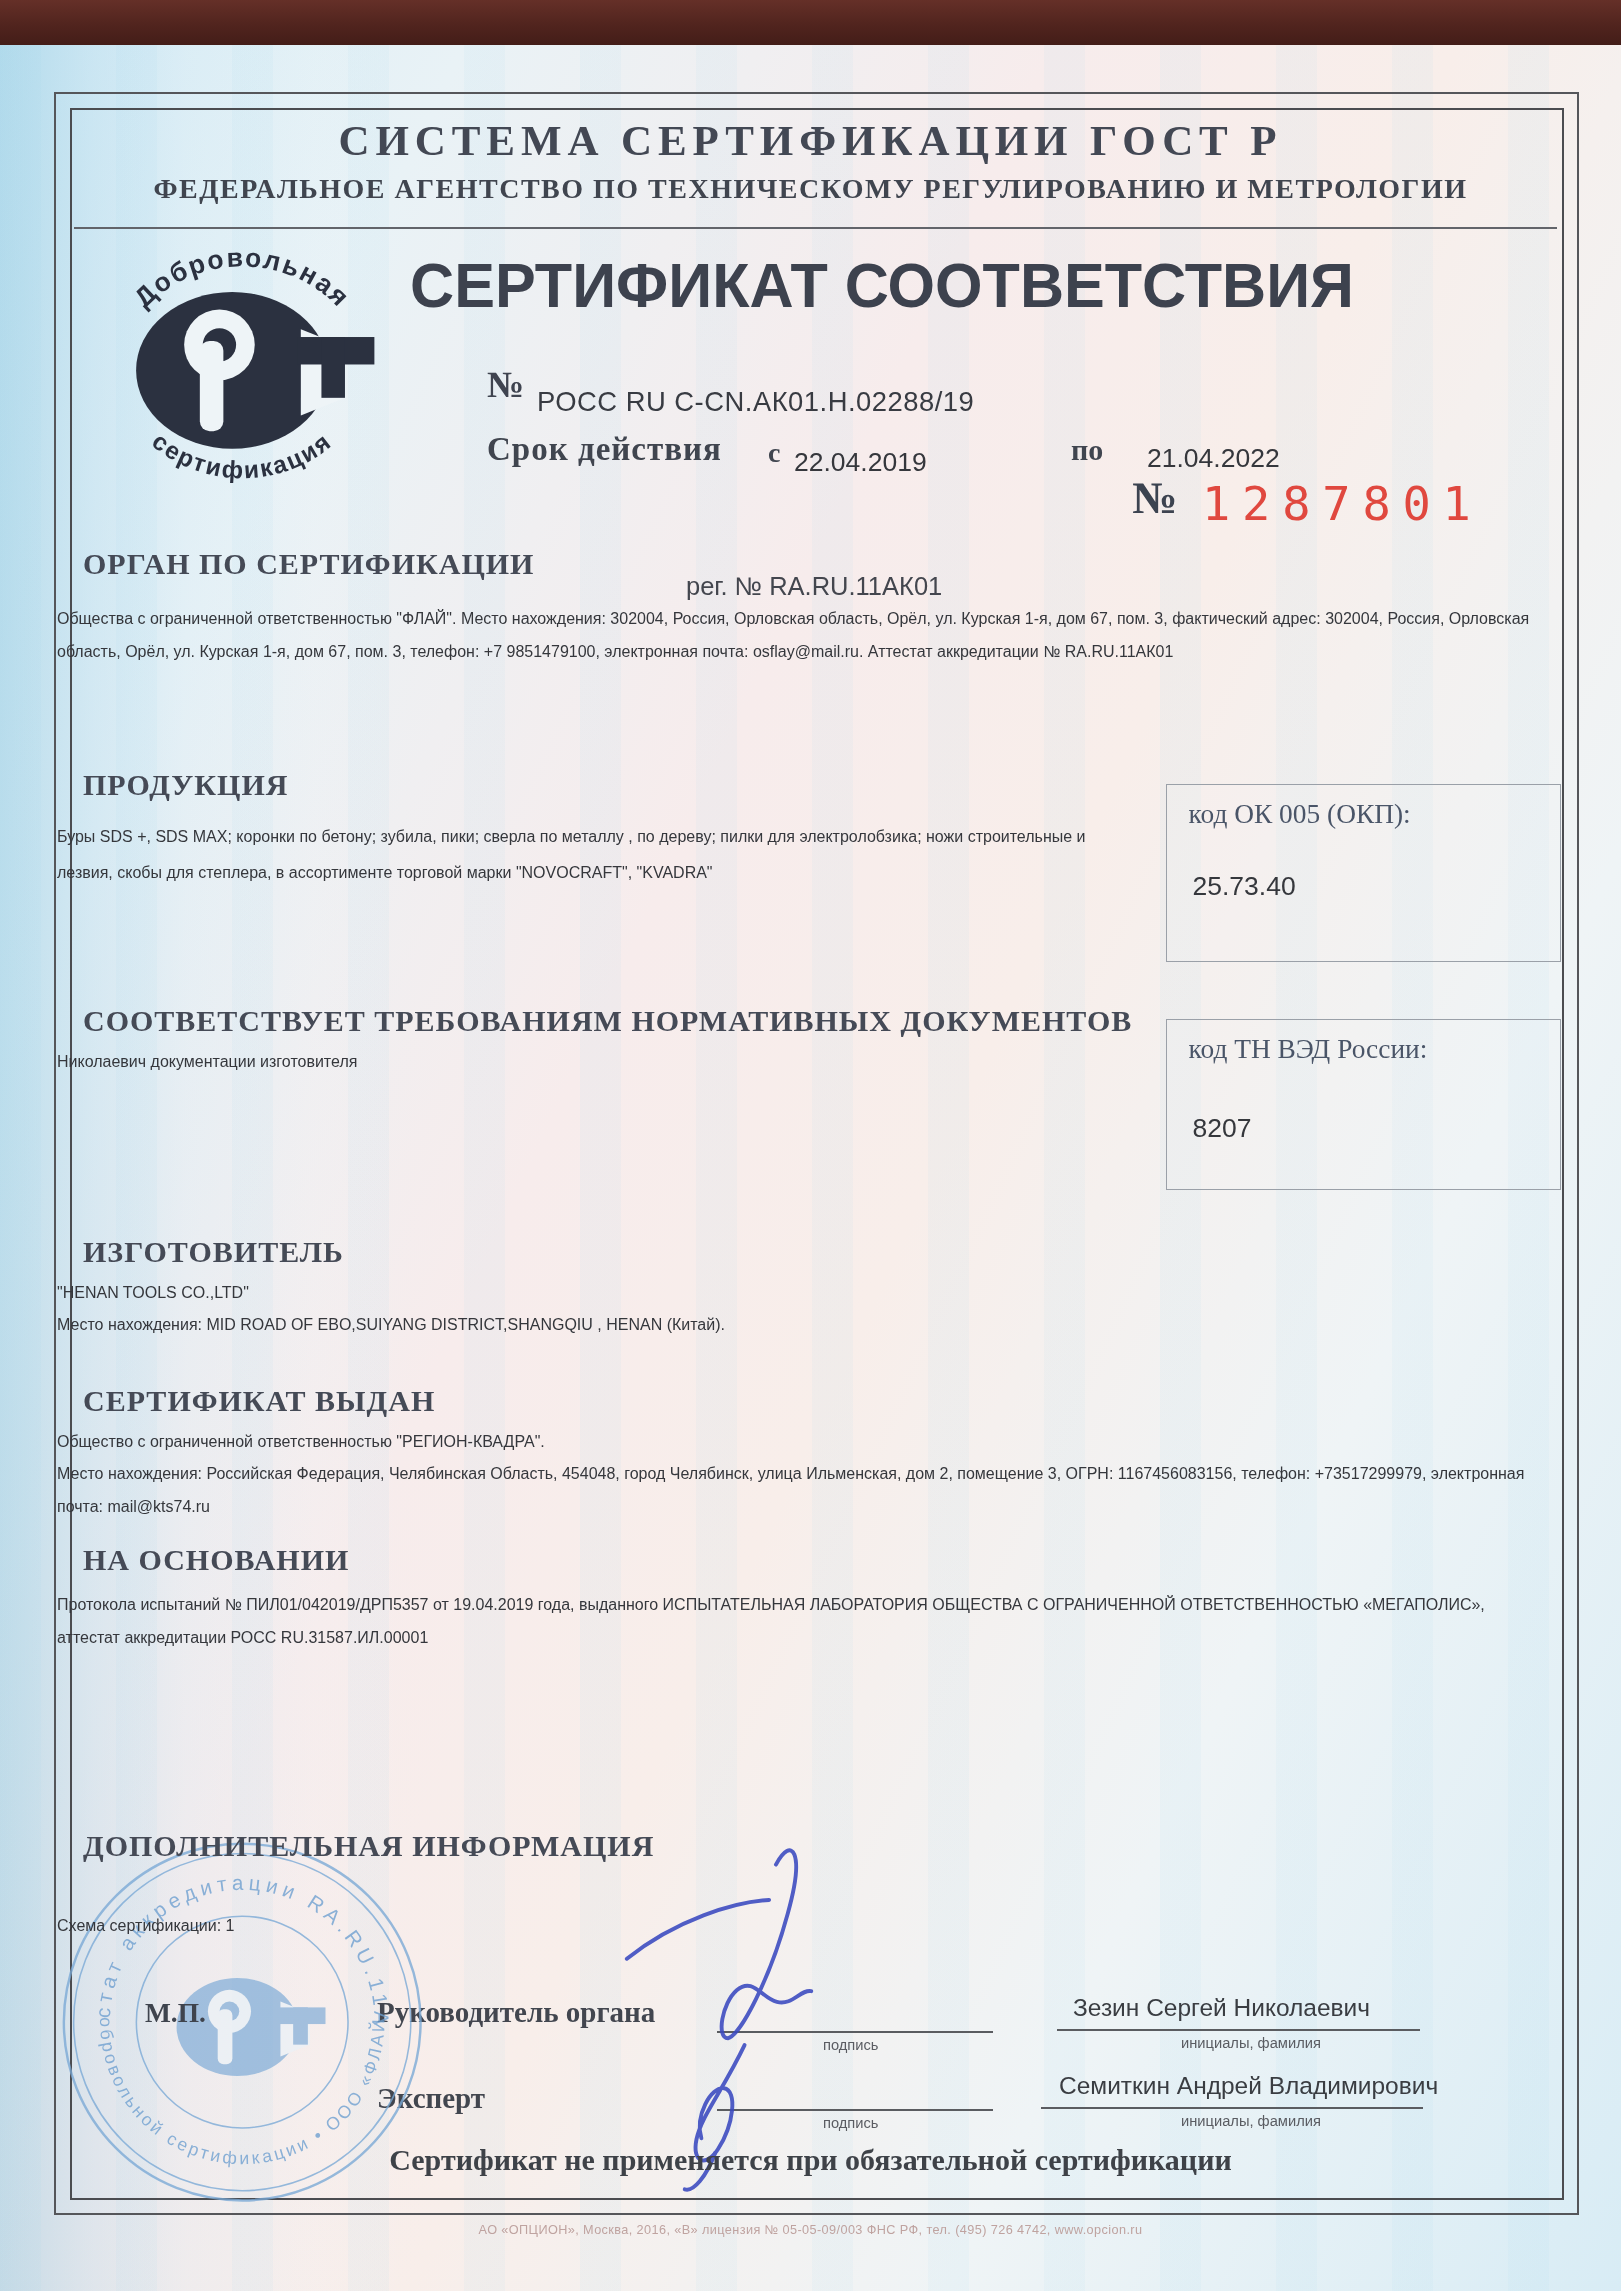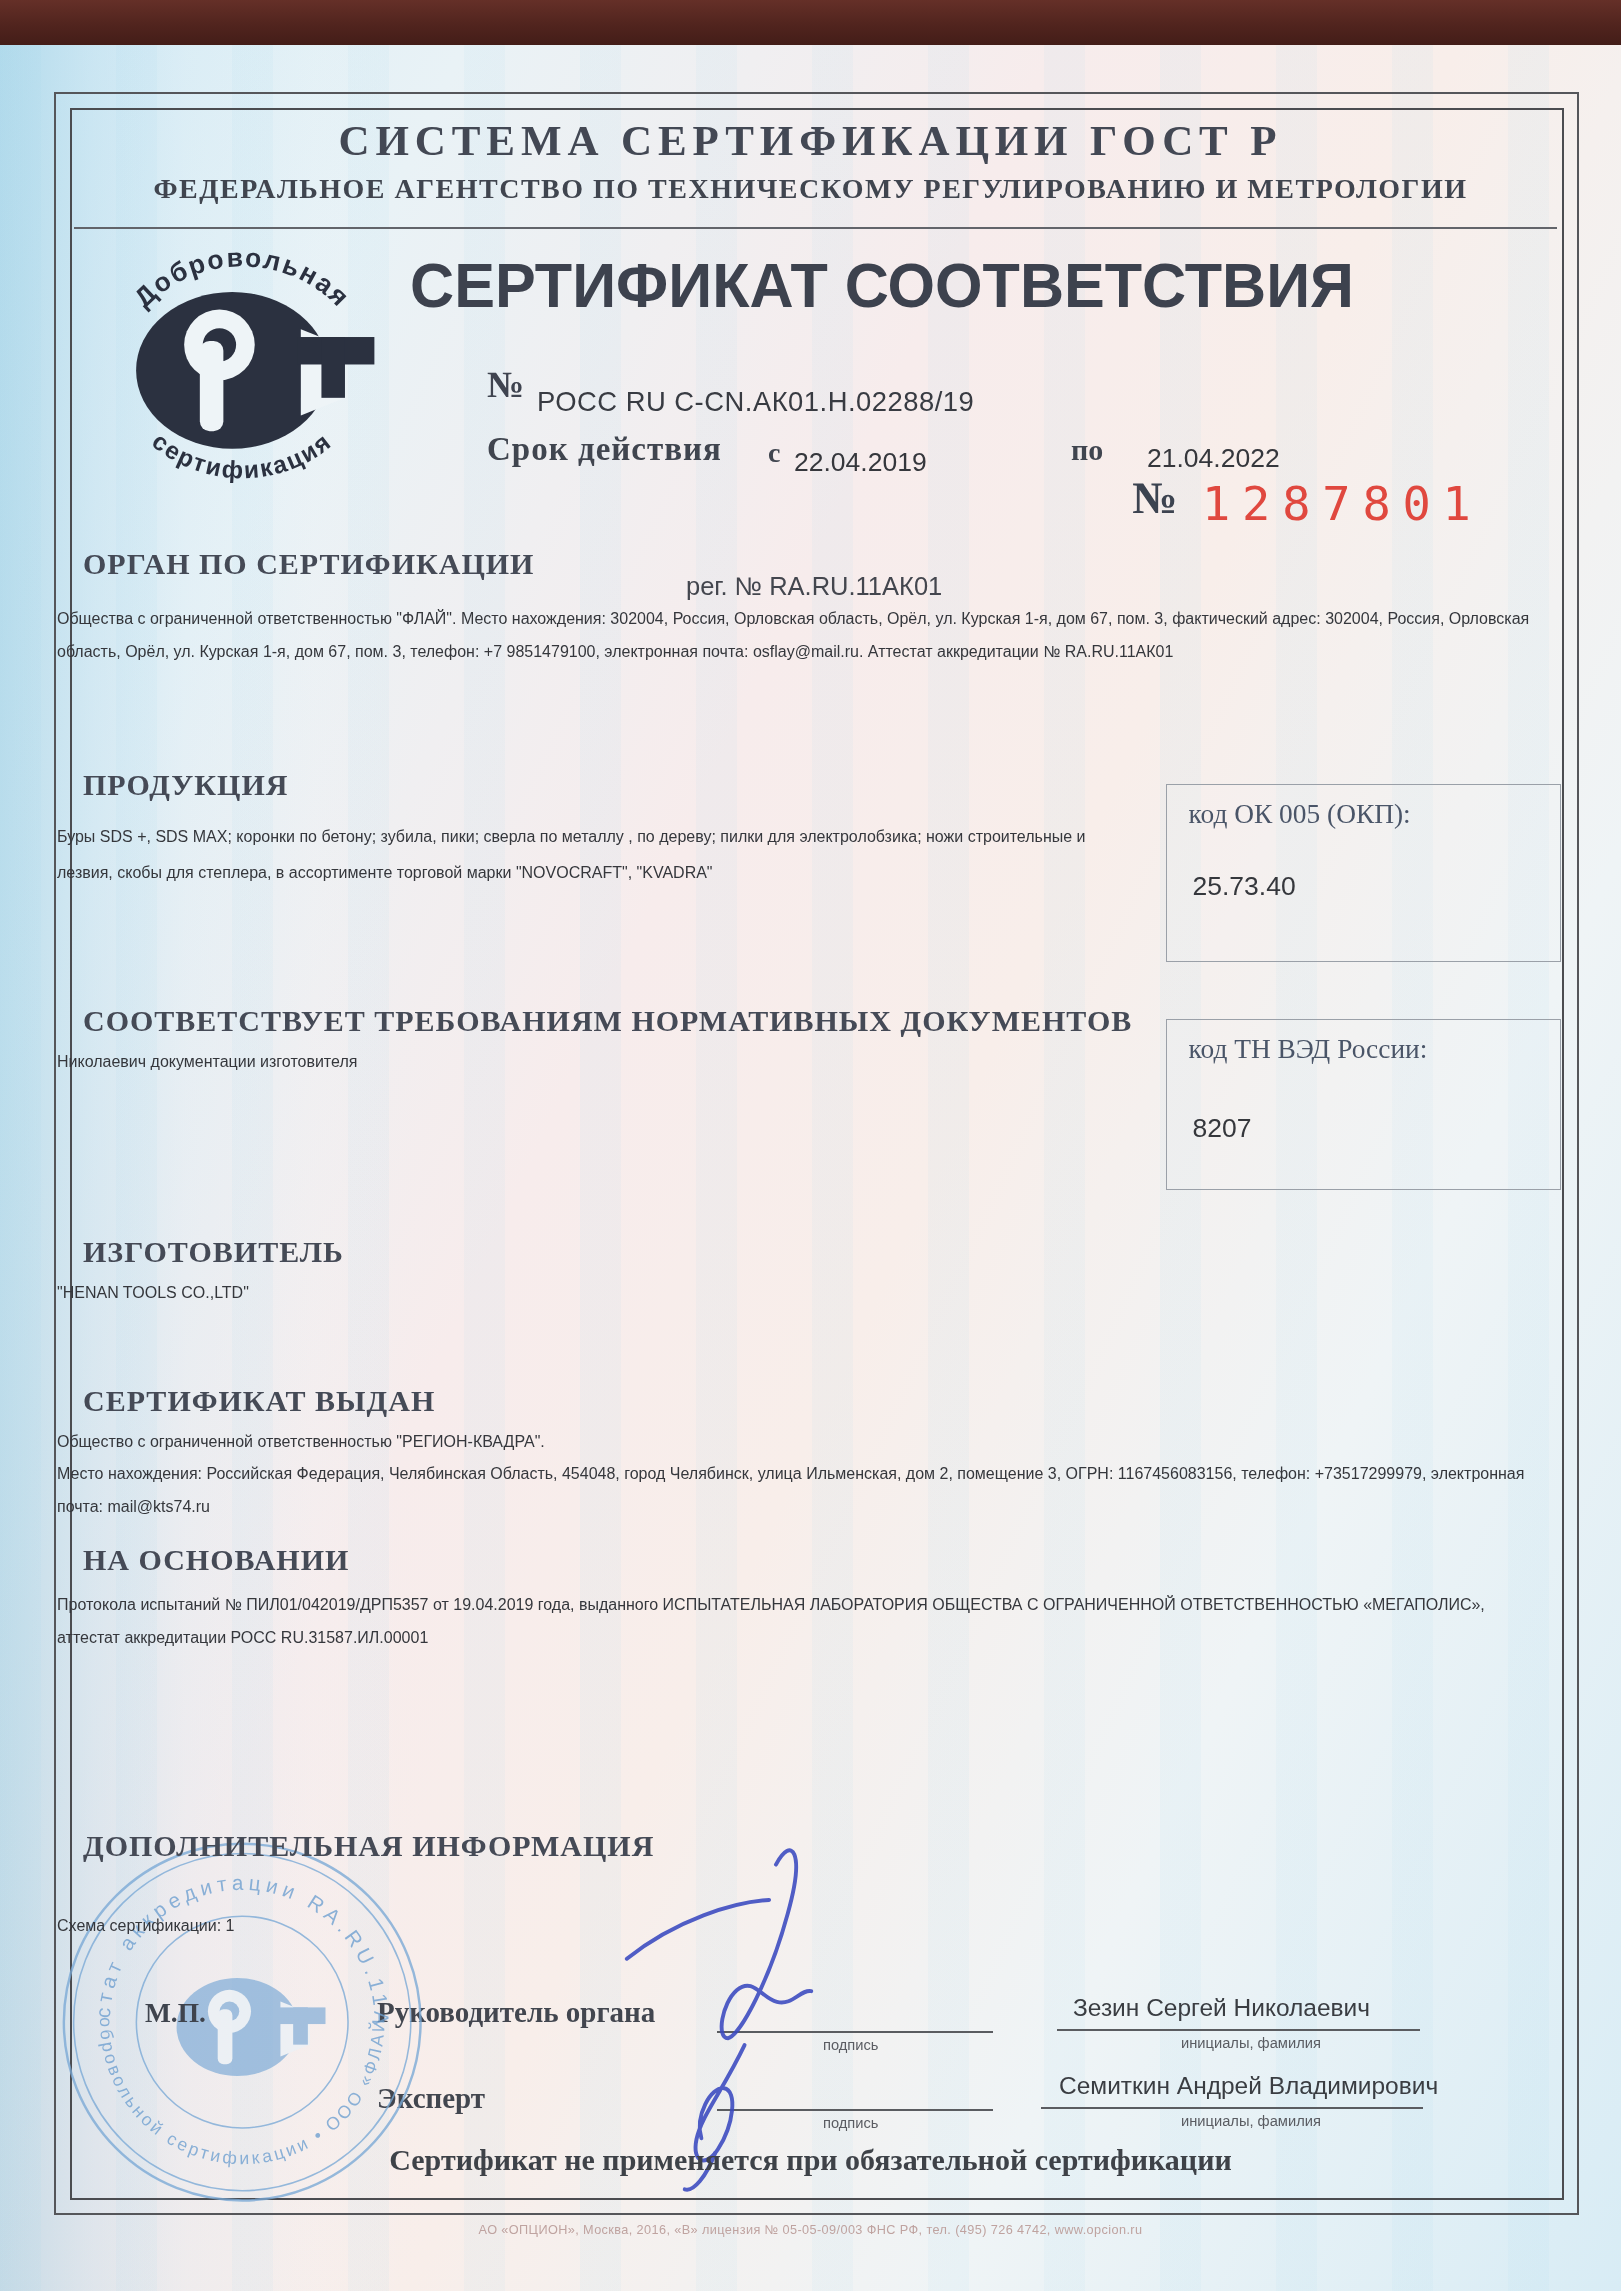--- a/index.html
+++ b/index.html
@@ -117,20 +117,21 @@
   <div class="sec-head" style="left:83px;top:986px;margin-top:18px;">СООТВЕТСТВУЕТ ТРЕБОВАНИЯМ НОРМАТИВНЫХ ДОКУМЕНТОВ</div>
   <div class="body-text" style="left:57px;top:1045px;width:1078px;">Николаевич документации изготовителя</div>
 
   <div class="side-box" style="top:1019px;height:169px;">
     <div class="lbl">код ТН ВЭД России:</div>
     <div class="val" style="top:93px;">8207</div>
   </div>
 
   <div class="sec-head" style="left:83px;top:1235px;">ИЗГОТОВИТЕЛЬ</div>
   <div class="body-text" style="left:57px;top:1276px;width:1480px;">"HENAN TOOLS CO.,LTD"</div>
+  <div class="body-text" style="left:57px;top:1308px;width:1480px;">Место нахождения: MID ROAD OF EBO,SUIYANG DISTRICT,SHANGQIU , HENAN (Китай).</div>
 
   <div class="sec-head" style="left:83px;top:1384px;">СЕРТИФИКАТ ВЫДАН</div>
   <div class="body-text" style="left:57px;top:1425px;width:1480px;">Общество с ограниченной ответственностью "РЕГИОН-КВАДРА".</div>
   <div class="body-text" style="left:57px;top:1457px;width:1480px;">Место нахождения: Российская Федерация, Челябинская Область, 454048, город Челябинск, улица Ильменская, дом 2, помещение 3, ОГРН: 1167456083156, телефон: +73517299979, электронная почта: mail@kts74.ru</div>
 
   <div class="sec-head" style="left:83px;top:1543px;">НА ОСНОВАНИИ</div>
   <div class="body-text" style="left:57px;top:1588px;width:1431px;">Протокола испытаний № ПИЛ01/042019/ДРП5357 от 19.04.2019 года, выданного ИСПЫТАТЕЛЬНАЯ ЛАБОРАТОРИЯ ОБЩЕСТВА С ОГРАНИЧЕННОЙ ОТВЕТСТВЕННОСТЬЮ «МЕГАПОЛИС», аттестат аккредитации РОСС RU.31587.ИЛ.00001</div>
 
   <div class="sec-head z2" style="left:83px;top:1829px;">ДОПОЛНИТЕЛЬНАЯ ИНФОРМАЦИЯ</div>
   <div class="body-text z2" style="left:57px;top:1909px;width:784px;">Схема сертификации: 1</div>

